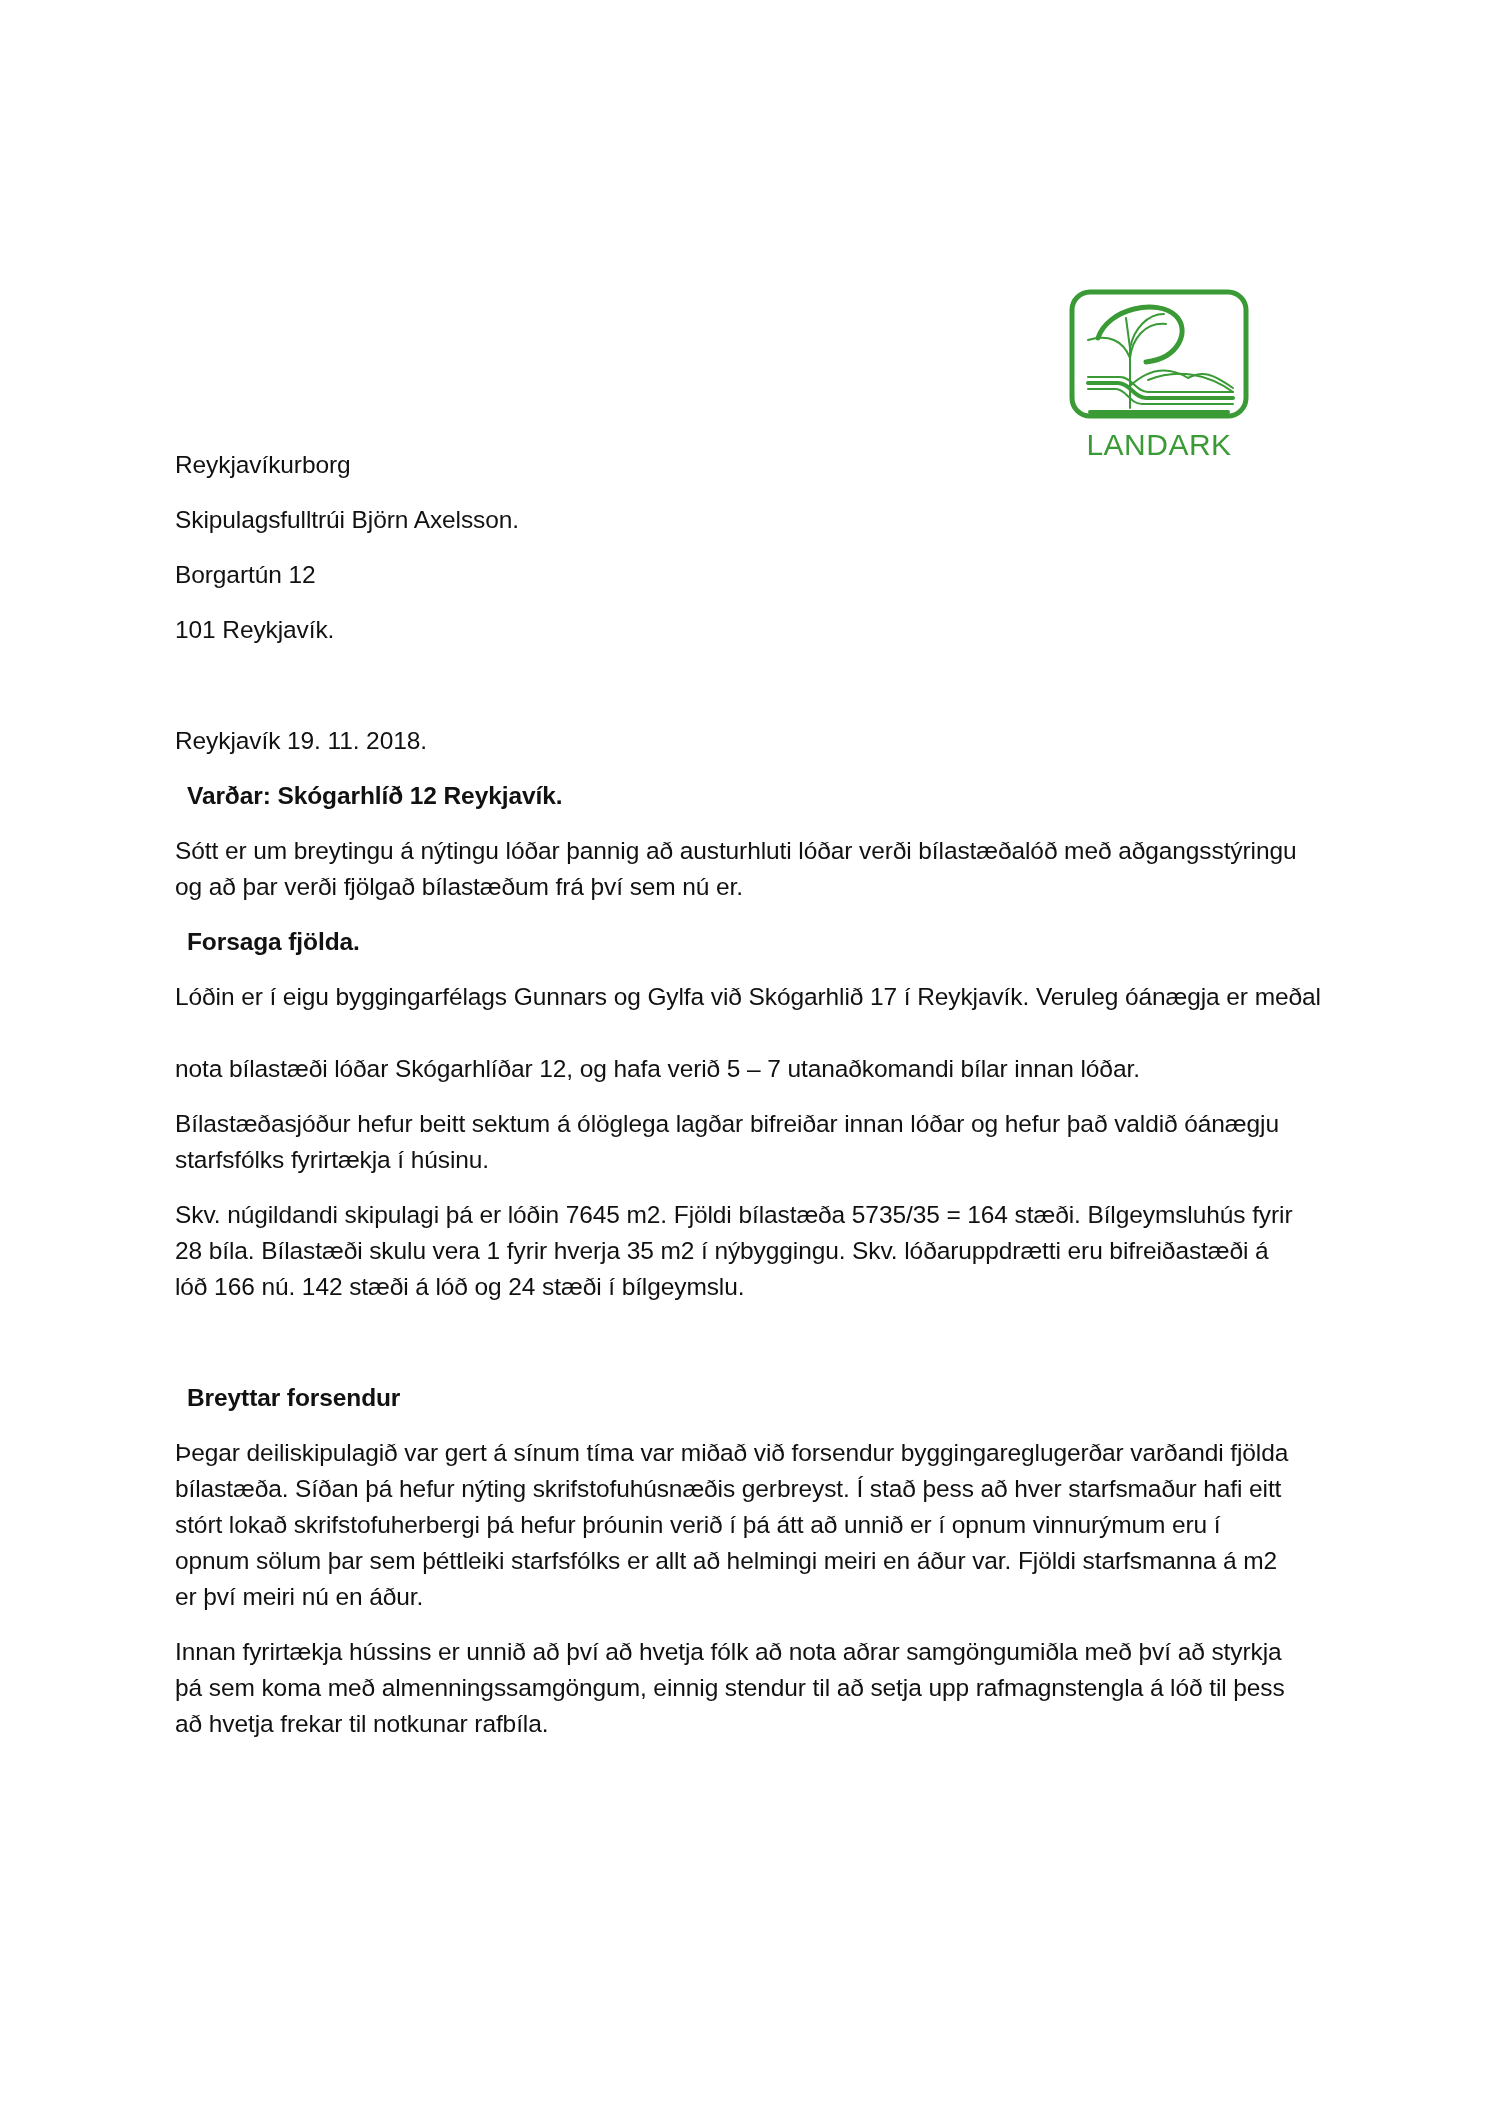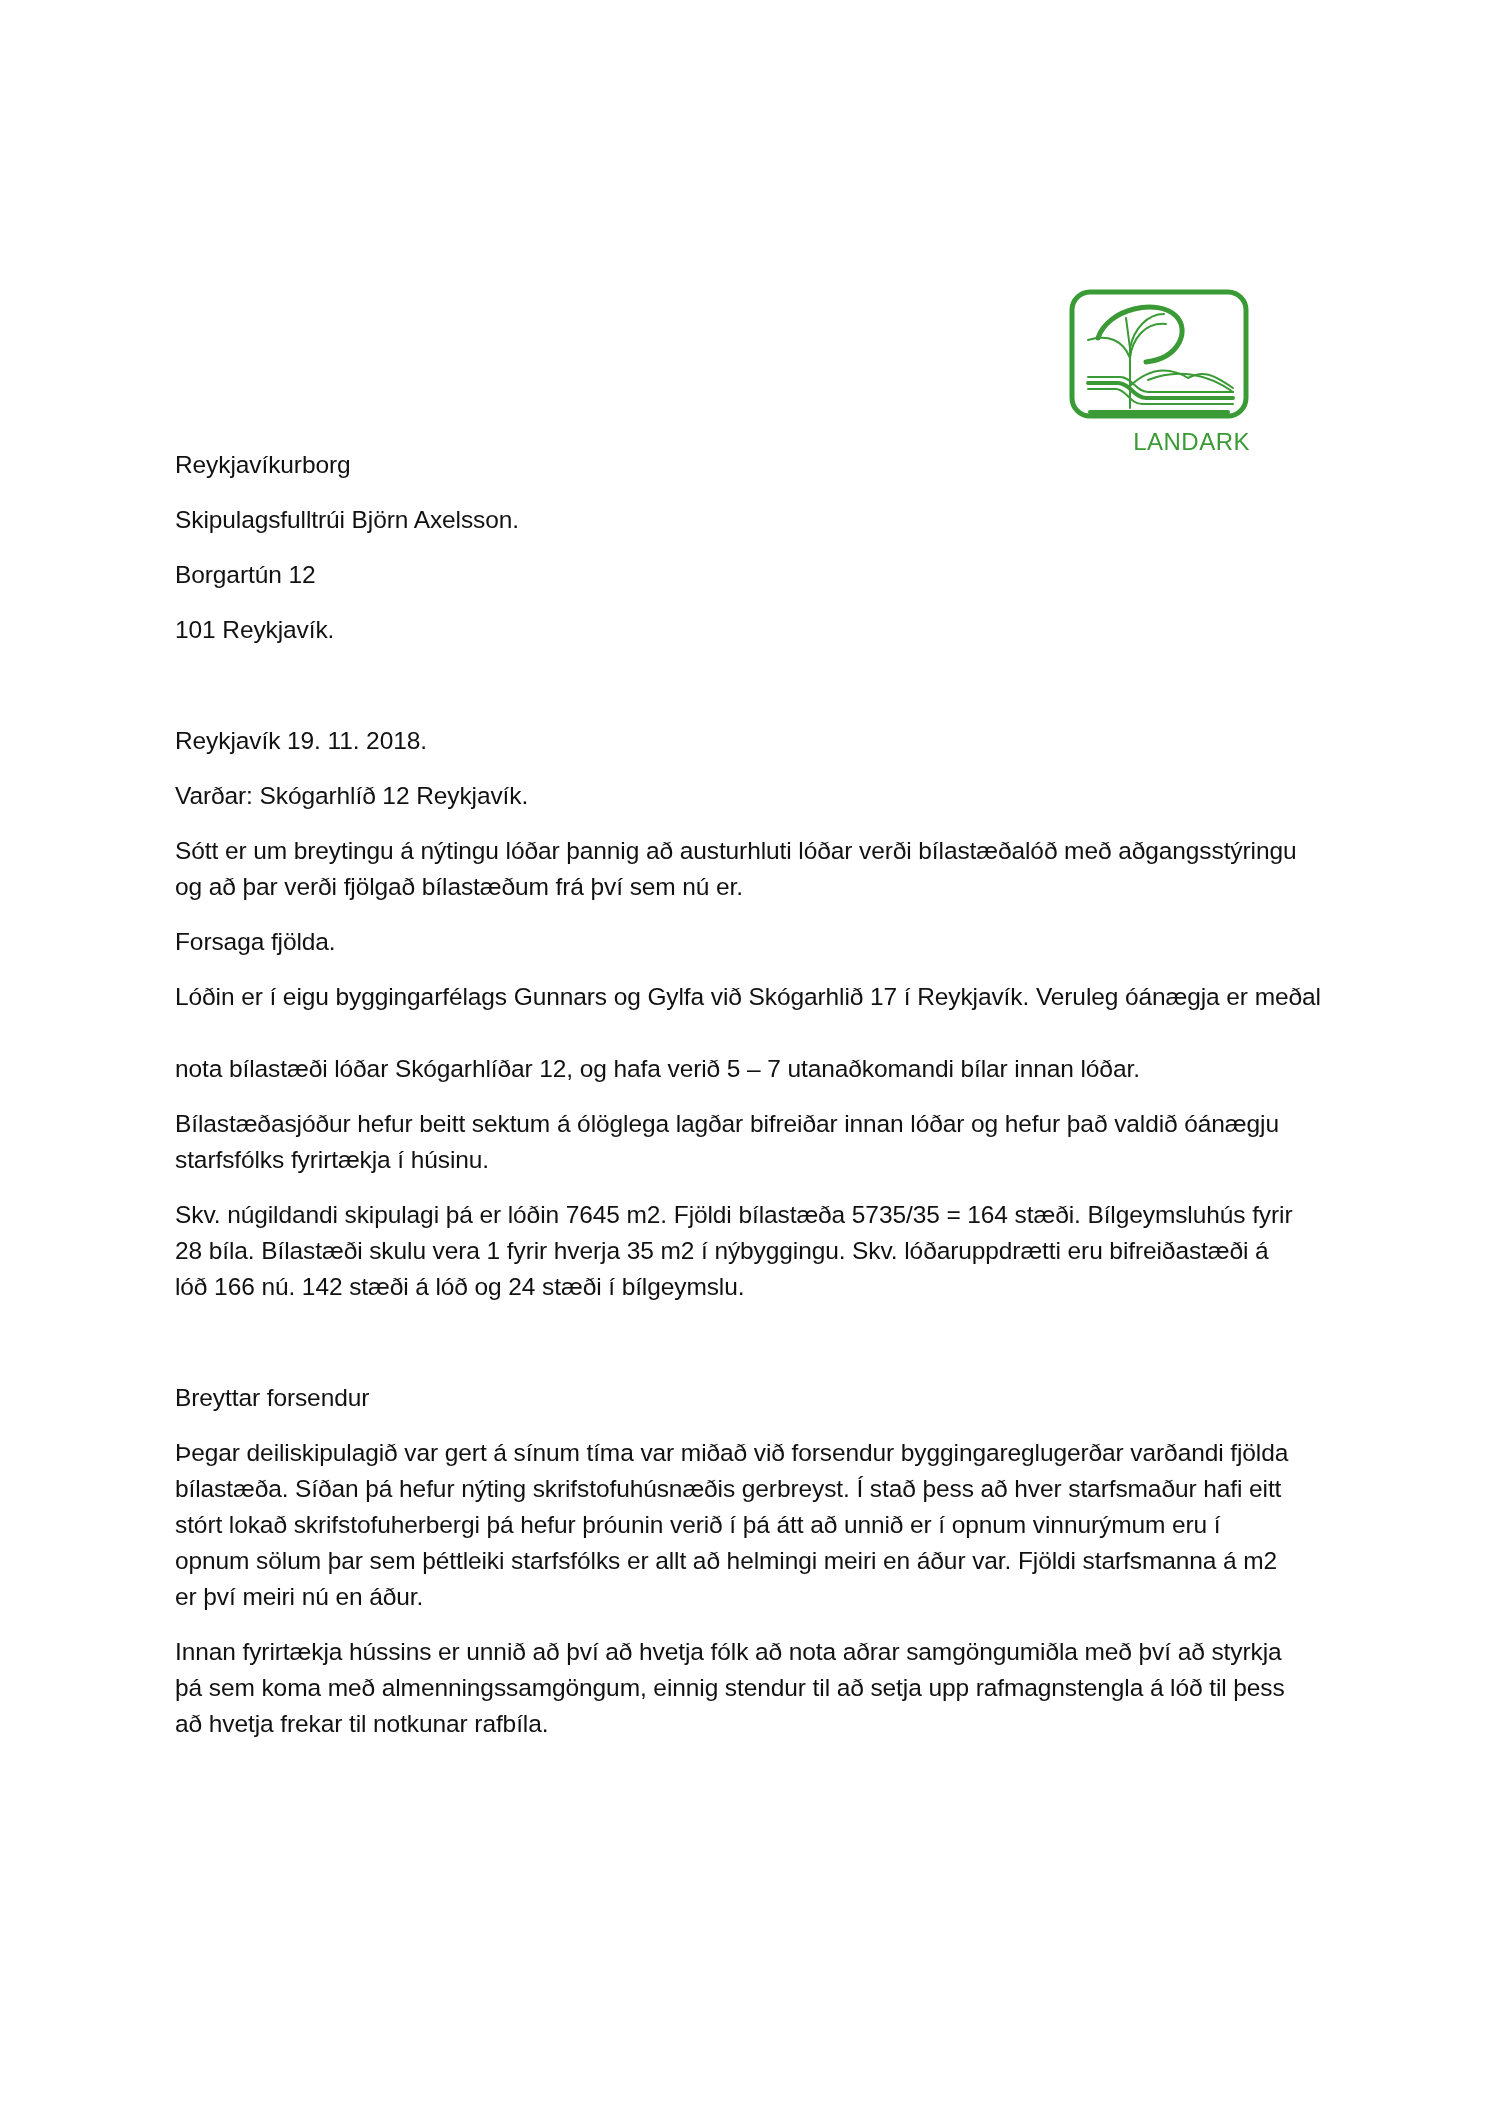--- a/index.html
+++ b/index.html
@@ -1,25 +1,25 @@
 <!DOCTYPE html>
 <html><head>
 <meta charset="utf-8">
 <style>
   html, body { margin: 0; padding: 0; background: #ffffff; }
   body { width: 1500px; height: 2123px; position: relative; overflow: hidden;
          font-family: "Liberation Sans", "DejaVu Sans", sans-serif; color: #111; }
   .page { position: absolute; left: 0; top: 0; width: 1500px; height: 2123px; background: #fff; }
   .logo { position: absolute; left: 1068px; top: 288px; width: 190px; height: 180px; }
   .logo svg { display: block; }
-  .logo-text { position: absolute; left: 0; top: 140px; width: 182px; text-align: right;
-               font-size: 24px; letter-spacing: 0.5px; color: #3a9a35; }
+  .logo-text { position: absolute; left: 0; top: 140px; width: 182px; text-align: center;
+               font-size: 30px; letter-spacing: 0.5px; color: #3a9a35; }
   .line { position: absolute; left: 175px; font-size: 24.5px; line-height: 36px;
           white-space: nowrap; letter-spacing: -0.1px; }
-  .bold { font-weight: normal; }
+  .bold { font-weight: bold; margin-left: 12px; }
 </style>
 </head>
 <body>
 
 <div class="page">
 
   <div class="logo">
     <svg width="182" height="140" viewBox="0 0 182 140">
       <g fill="none" stroke="#3a9a35" stroke-linecap="round">
         <rect x="4" y="4" width="174" height="124" rx="18" ry="18" stroke-width="5"></rect>

